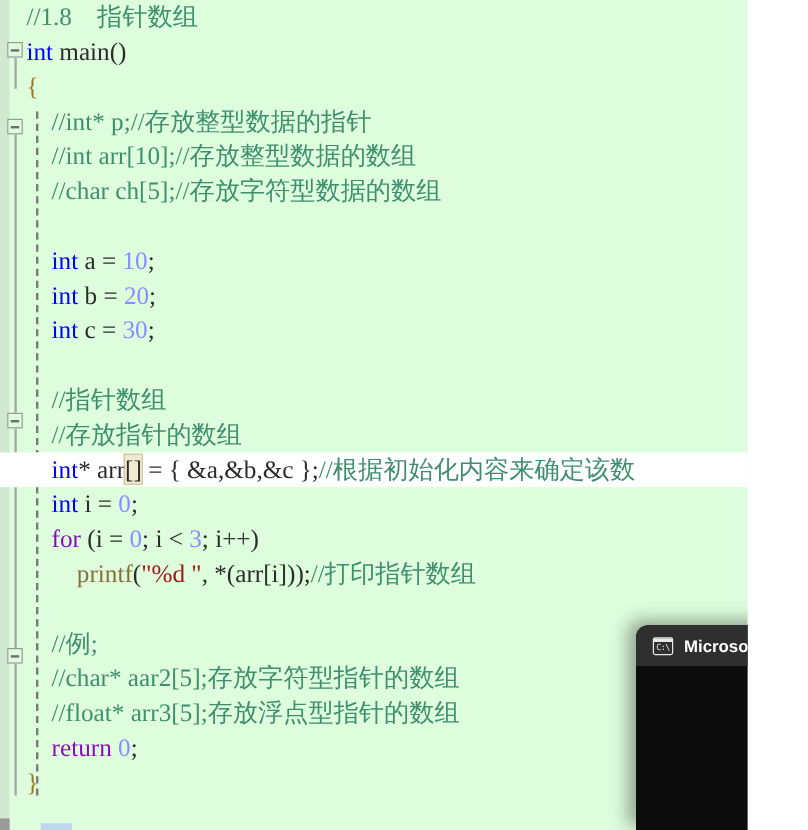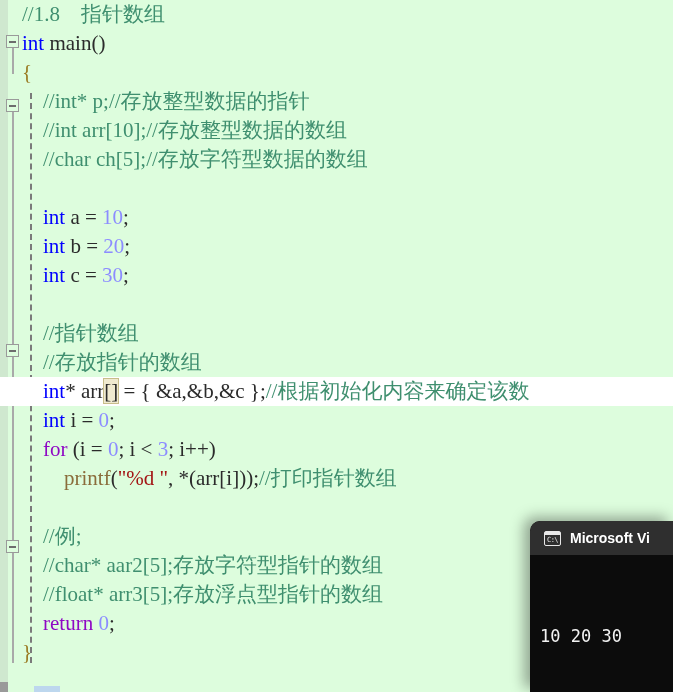--- a/index.html
+++ b/index.html
@@ -10,21 +10,21 @@
   body {
     width: 673px;
     height: 692px;
     overflow: hidden;
     font-family: "Liberation Serif", "DejaVu Serif", serif;
   }
 
   
   #editor {
     position: relative;
-    width: 673px;
+    width: 623px;
     height: 692px;
     background: #ddfddd;
     overflow: hidden;
   }
 
   
   .page-margin {
     position: absolute;
     left: 0; top: 0;
     width: 8px; height: 692px;
@@ -232,21 +232,20 @@
   <div id="code"><div class="line" style="top: 0px;"><span class="ltext"><span class="cmt">//1.8　指针数组</span></span></div><div class="line" style="top: 29px;"><span class="ltext"><span class="kw">int</span><span class="plain"> main()</span></span></div><div class="line" style="top: 58px;"><span class="ltext"><span class="brace">{</span></span></div><div class="line" style="top: 87px;"><span class="ltext">    <span class="cmt">//int* p;//存放整型数据的指针</span></span></div><div class="line" style="top: 116px;"><span class="ltext">    <span class="cmt">//int arr[10];//存放整型数据的数组</span></span></div><div class="line" style="top: 145px;"><span class="ltext">    <span class="cmt">//char ch[5];//存放字符型数据的数组</span></span></div><div class="line" style="top: 174px;"><span class="ltext"></span></div><div class="line" style="top: 203px;"><span class="ltext">    <span class="kw">int</span><span class="plain"> a = </span><span class="num">10</span><span class="plain">;</span></span></div><div class="line" style="top: 232px;"><span class="ltext">    <span class="kw">int</span><span class="plain"> b = </span><span class="num">20</span><span class="plain">;</span></span></div><div class="line" style="top: 261px;"><span class="ltext">    <span class="kw">int</span><span class="plain"> c = </span><span class="num">30</span><span class="plain">;</span></span></div><div class="line" style="top: 290px;"><span class="ltext"></span></div><div class="line" style="top: 319px;"><span class="ltext">    <span class="cmt">//指针数组</span></span></div><div class="line" style="top: 348px;"><span class="ltext">    <span class="cmt">//存放指针的数组</span></span></div><div class="line current" style="top: 377px;"><span class="ltext">    <span class="kw">int</span><span class="plain">* arr</span><span class="plain bracket-match">[]</span><span class="plain"> = { &amp;a,&amp;b,&amp;c };</span><span class="cmt">//根据初始化内容来确定该数</span></span></div><div class="line" style="top: 406px;"><span class="ltext">    <span class="kw">int</span><span class="plain"> i = </span><span class="num">0</span><span class="plain">;</span></span></div><div class="line" style="top: 435px;"><span class="ltext">    <span class="kwc">for</span><span class="plain"> (i = </span><span class="num">0</span><span class="plain">; i &lt; </span><span class="num">3</span><span class="plain">; i++)</span></span></div><div class="line" style="top: 464px;"><span class="ltext">        <span class="fn">printf</span><span class="plain">(</span><span class="str">"%d "</span><span class="plain">, *(arr[i]));</span><span class="cmt">//打印指针数组</span></span></div><div class="line" style="top: 493px;"><span class="ltext"></span></div><div class="line" style="top: 522px;"><span class="ltext">    <span class="cmt">//例;</span></span></div><div class="line" style="top: 551px;"><span class="ltext">    <span class="cmt">//char* aar2[5];存放字符型指针的数组</span></span></div><div class="line" style="top: 580px;"><span class="ltext">    <span class="cmt">//float* arr3[5];存放浮点型指针的数组</span></span></div><div class="line" style="top: 609px;"><span class="ltext">    <span class="kwc">return</span><span class="plain"> </span><span class="num">0</span><span class="plain">;</span></span></div><div class="line" style="top: 638px;"><span class="ltext"><span class="brace">}</span></span></div></div>
 
   <div id="console">
     <div id="console-titlebar">
       <div id="console-icon">
         <span>C:\</span>
       </div>
       <div id="console-title">Microsoft Vi</div>
     </div>
     <div id="console-body">
-      <div class="cline">10 20 30</div>
       
       
       
       <div id="watermark">CSDN @Eshe79</div>
     </div>
   </div>
 
   <div id="hscroll"></div>
   <div id="hscroll-thumb"></div>
 

